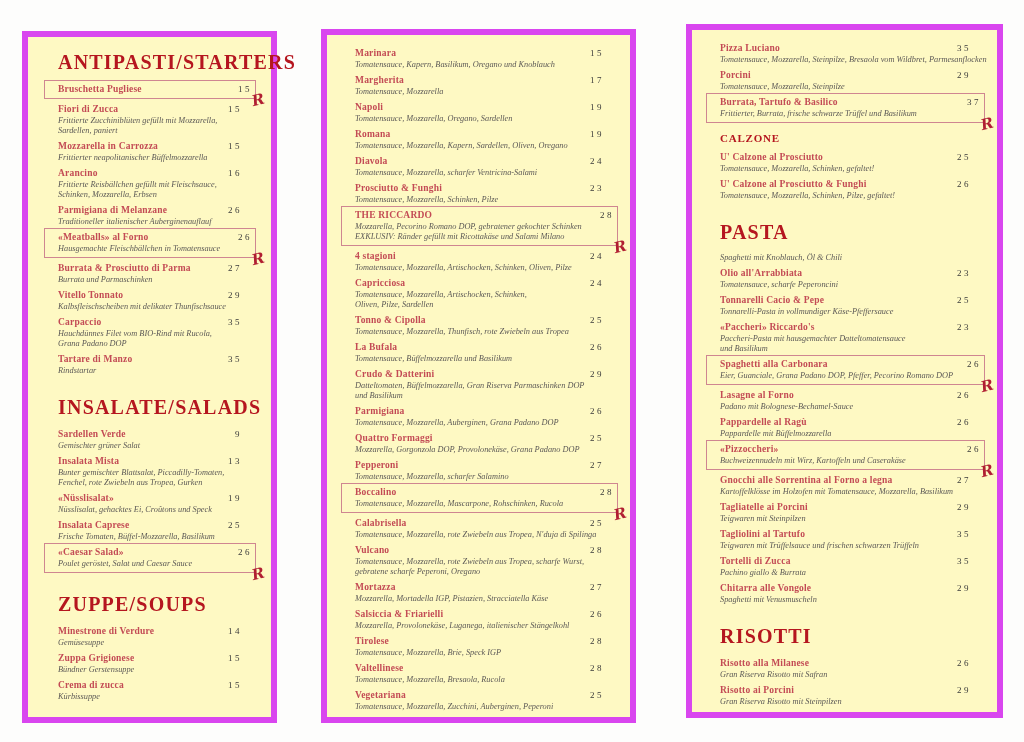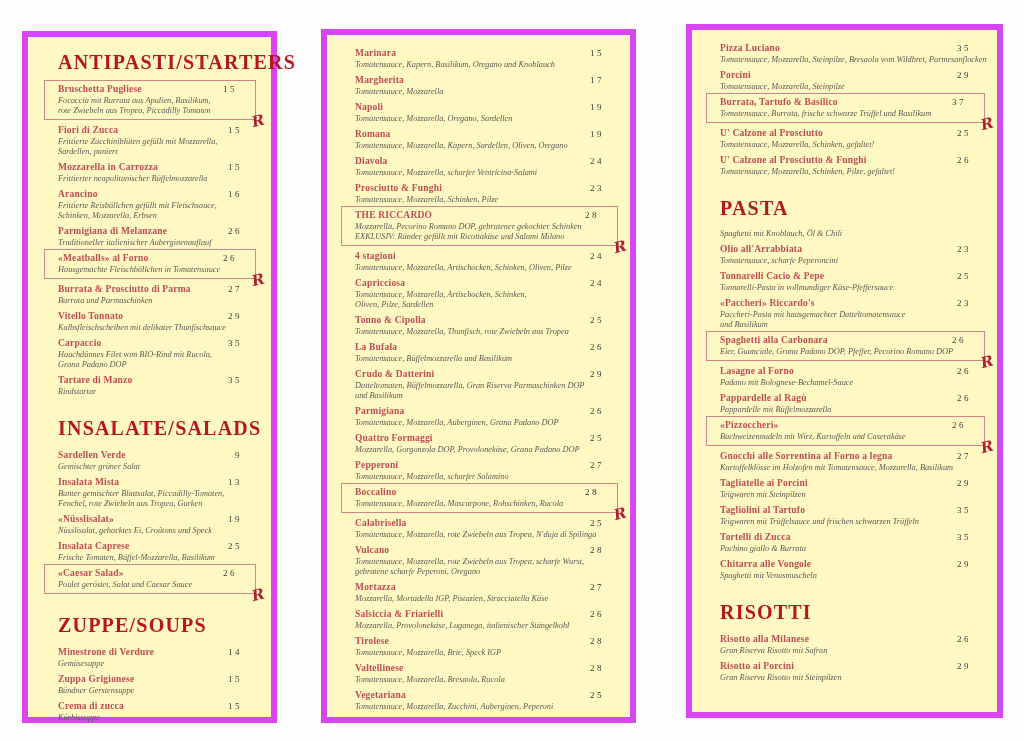--- a/index.html
+++ b/index.html
@@ -31,42 +31,40 @@
   .row { display:flex; justify-content:space-between; align-items:baseline; }
   .name { font-size:9.5px; font-weight:700; color:#c34b55; line-height:12px; letter-spacing:0.2px; }
   .price { font-size:9px; color:#3a3a3a; letter-spacing:2.5px; line-height:12px; white-space:nowrap; }
   .desc {
     font-size:8.3px; font-style:italic; color:#5c5956;
     line-height:10px; white-space:pre; margin-top:1px;
   }
   .item.sig {
     border:1px solid #cf8691;
     margin:-3px -14px 4px -14px;
-    padding:2px 18px 3px 13px;
+    padding:2px 3px 3px 13px;
   }
   .rmark {
     position:absolute; right:-9px; bottom:-10px;
     font-family:"DejaVu Serif", serif; font-style:italic; font-weight:700;
     font-size:15px; color:#b01e31; transform:rotate(-14deg);
     line-height:1;
   }
 </style>
 </head>
 <body>
 
 <div class="col col1">
     <div class="section">
       <div class="sec-title">ANTIPASTI/STARTERS</div>
       <div class="item sig">
         <div class="row">
           <span class="name">Bruschetta Pugliese</span>
           <span class="price">15</span>
         </div>
-        <div class="desc">Focaccia mit Burrata aus Apulien, Basilikum,
-rote Zwiebeln aus Tropea, Piccadilly Tomaten</div>
         <span class="rmark">R</span>
       </div>
       <div class="item">
         <div class="row">
           <span class="name">Fiori di Zucca</span>
           <span class="price">15</span>
         </div>
         <div class="desc">Frittierte Zucchiniblüten gefüllt mit Mozzarella,
 Sardellen, paniert</div>
       </div>
@@ -380,25 +378,26 @@
           <span class="name">Porcini</span>
           <span class="price">29</span>
         </div>
         <div class="desc">Tomatensauce, Mozzarella, Steinpilze</div>
       </div>
       <div class="item sig">
         <div class="row">
           <span class="name">Burrata, Tartufo &amp; Basilico</span>
           <span class="price">37</span>
         </div>
-        <div class="desc">Tomatensauce, Burrata, frische schwarze Trüffel und Basilikum</div>
-        <span class="rmark">R</span>
-      </div>
-    </div>
-    <div class="section">
+        <div class="desc">Frittierter, Burrata, frische schwarze Trüffel und Basilikum</div>
+        <span class="rmark">R</span>
+      </div>
+    </div>
+    <div class="section">
+      <div class="sub-title">CALZONE</div>
       <div class="item">
         <div class="row">
           <span class="name">U' Calzone al Prosciutto</span>
           <span class="price">25</span>
         </div>
         <div class="desc">Tomatensauce, Mozzarella, Schinken, gefaltet!</div>
       </div>
       <div class="item">
         <div class="row">
           <span class="name">U' Calzone al Prosciutto &amp; Funghi</span>

